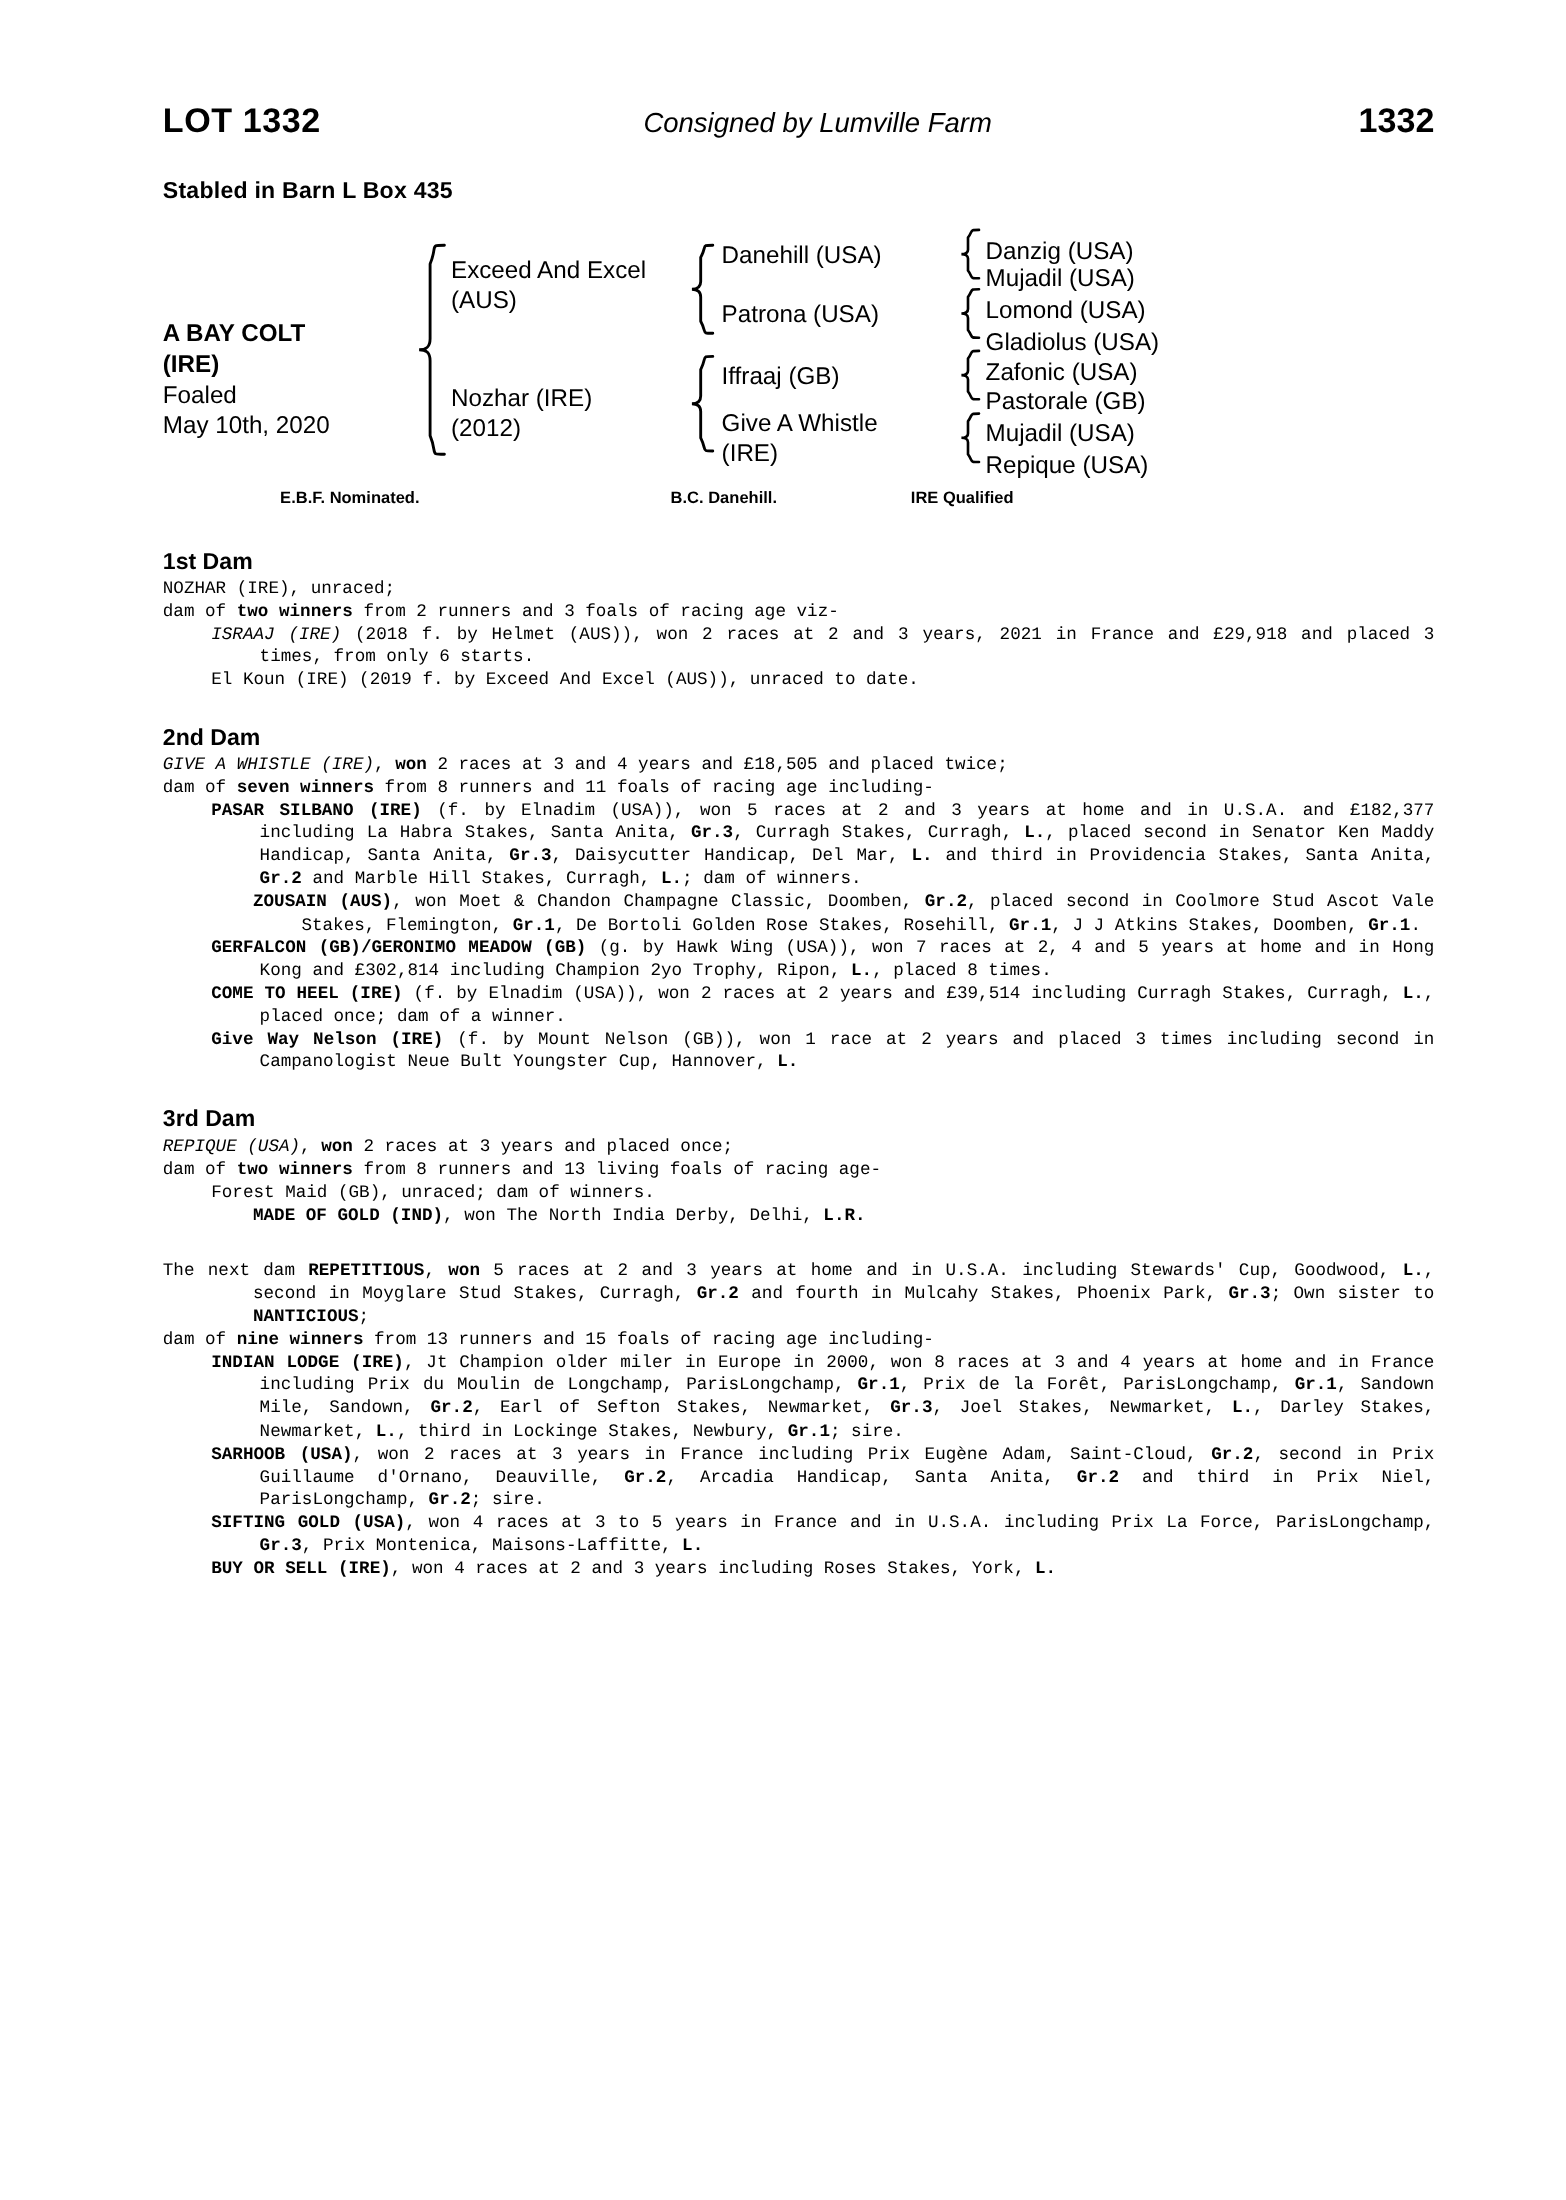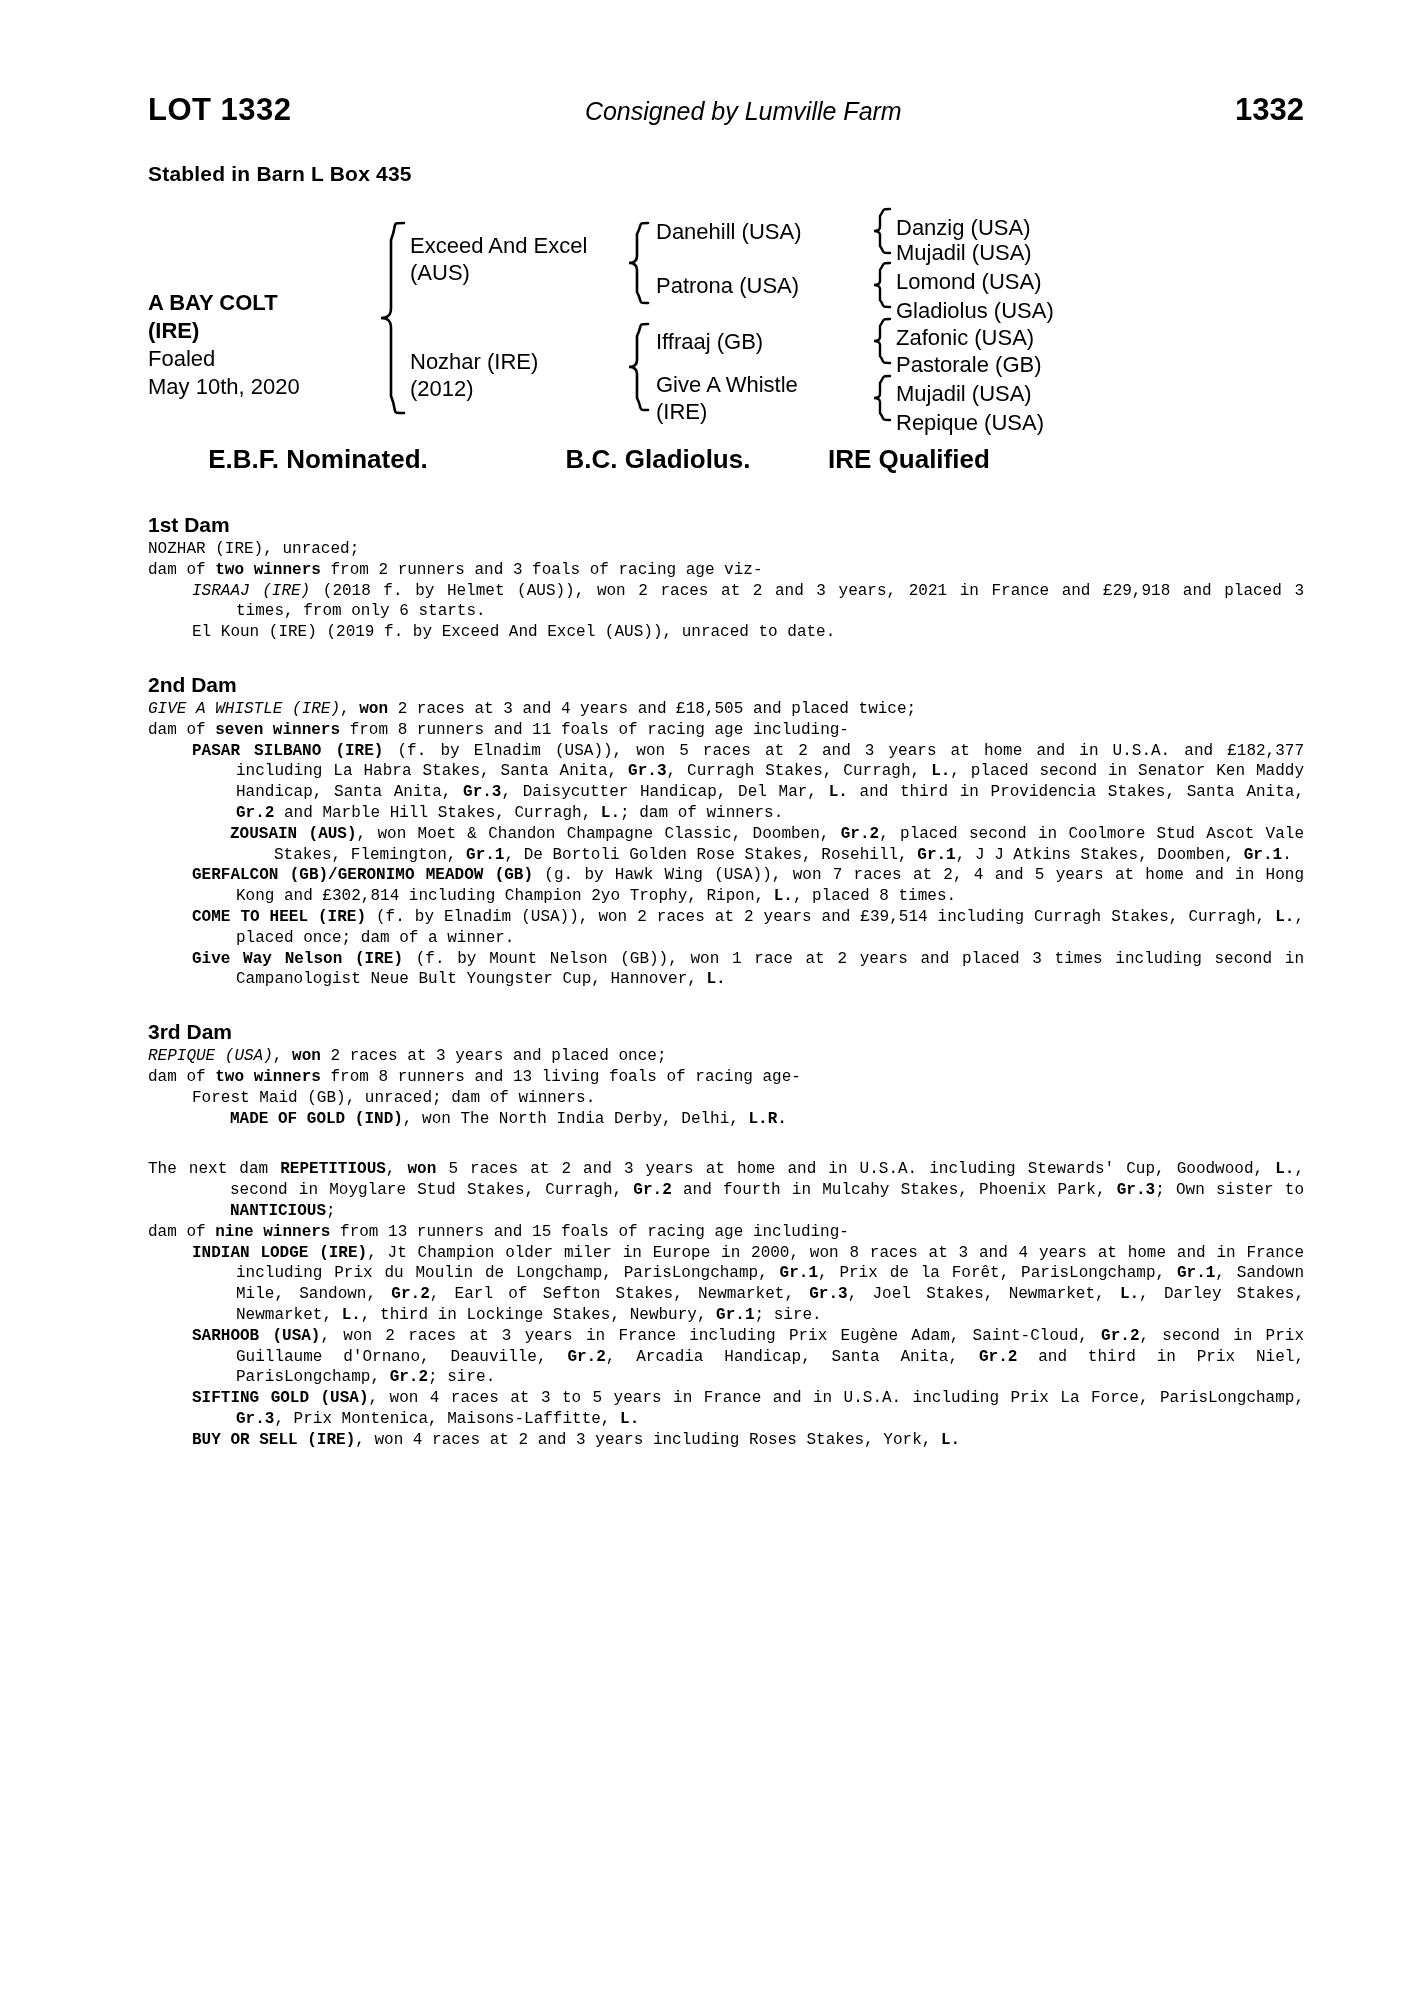--- a/index.html
+++ b/index.html
@@ -111,21 +111,21 @@
   }
   .qtr-tall {
     height: 42px;
     display: flex;
     align-items: center;
   }
 
   
   .noms {
     display: flex;
-    font-size: 26px;
+    font-size: 15px;
     font-weight: bold;
     margin: 8px 0 38px 0;
   }
   .noms .n1 { width: 340px; text-align: center; }
   .noms .n2 { width: 340px; text-align: center; }
   .noms .n3 { width: 330px; text-align: left; }
 
   
   .section-title {
     font-size: 21px;
@@ -297,21 +297,21 @@
           </div>
         <div class="qtr" style="height:25px;">
             <div class="cell">Repique (USA)</div>
           </div>
       </div>
     </div>
   </div>
 
   <div class="noms">
     <div class="n1">E.B.F. Nominated.</div>
-    <div class="n2">B.C. Gladiolus.</div>
+    <div class="n2">B.C. Danehill.</div>
     <div class="n3">IRE Qualified</div>
   </div>
 
   <div class="section">
     <div class="section-title">1st Dam</div>
     <p class="flush">NOZHAR (IRE), unraced;</p>
     <p class="flush">dam of <b>two winners</b> from 2 runners and 3 foals of racing age viz-</p>
     <p class="ind1">
         <span class="hang"><i>ISRAAJ (IRE)</i> (2018 f. by Helmet (AUS)), won 2 races at 2 and 3 years, 2021 in France and £29,918 and placed 3 times, from only 6 starts.</span>
       </p>

